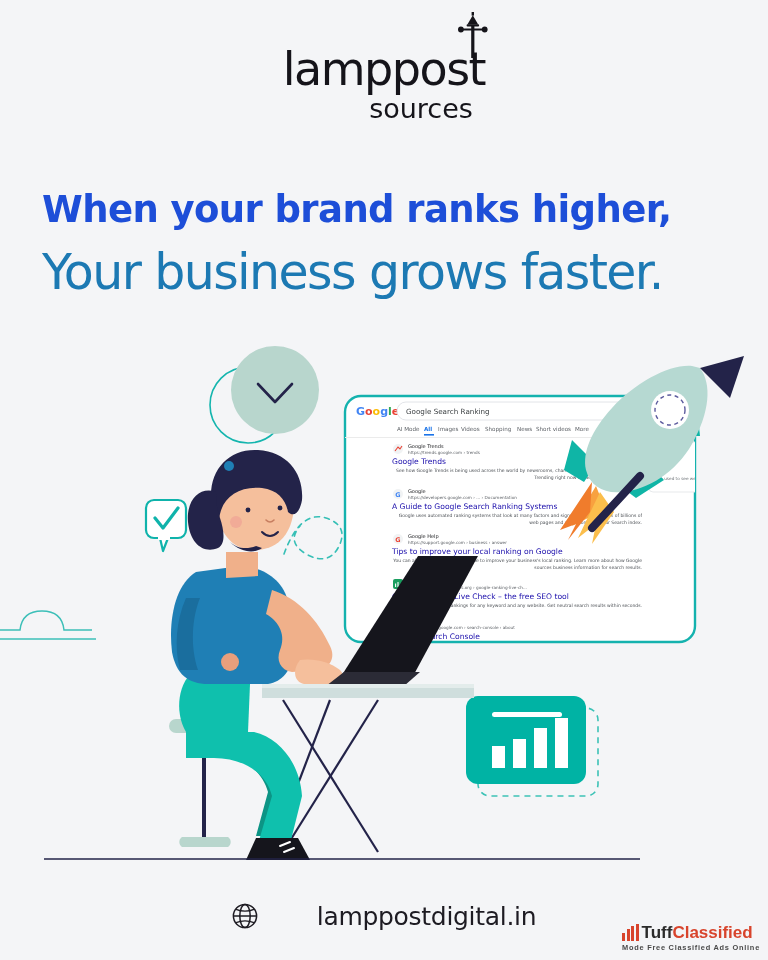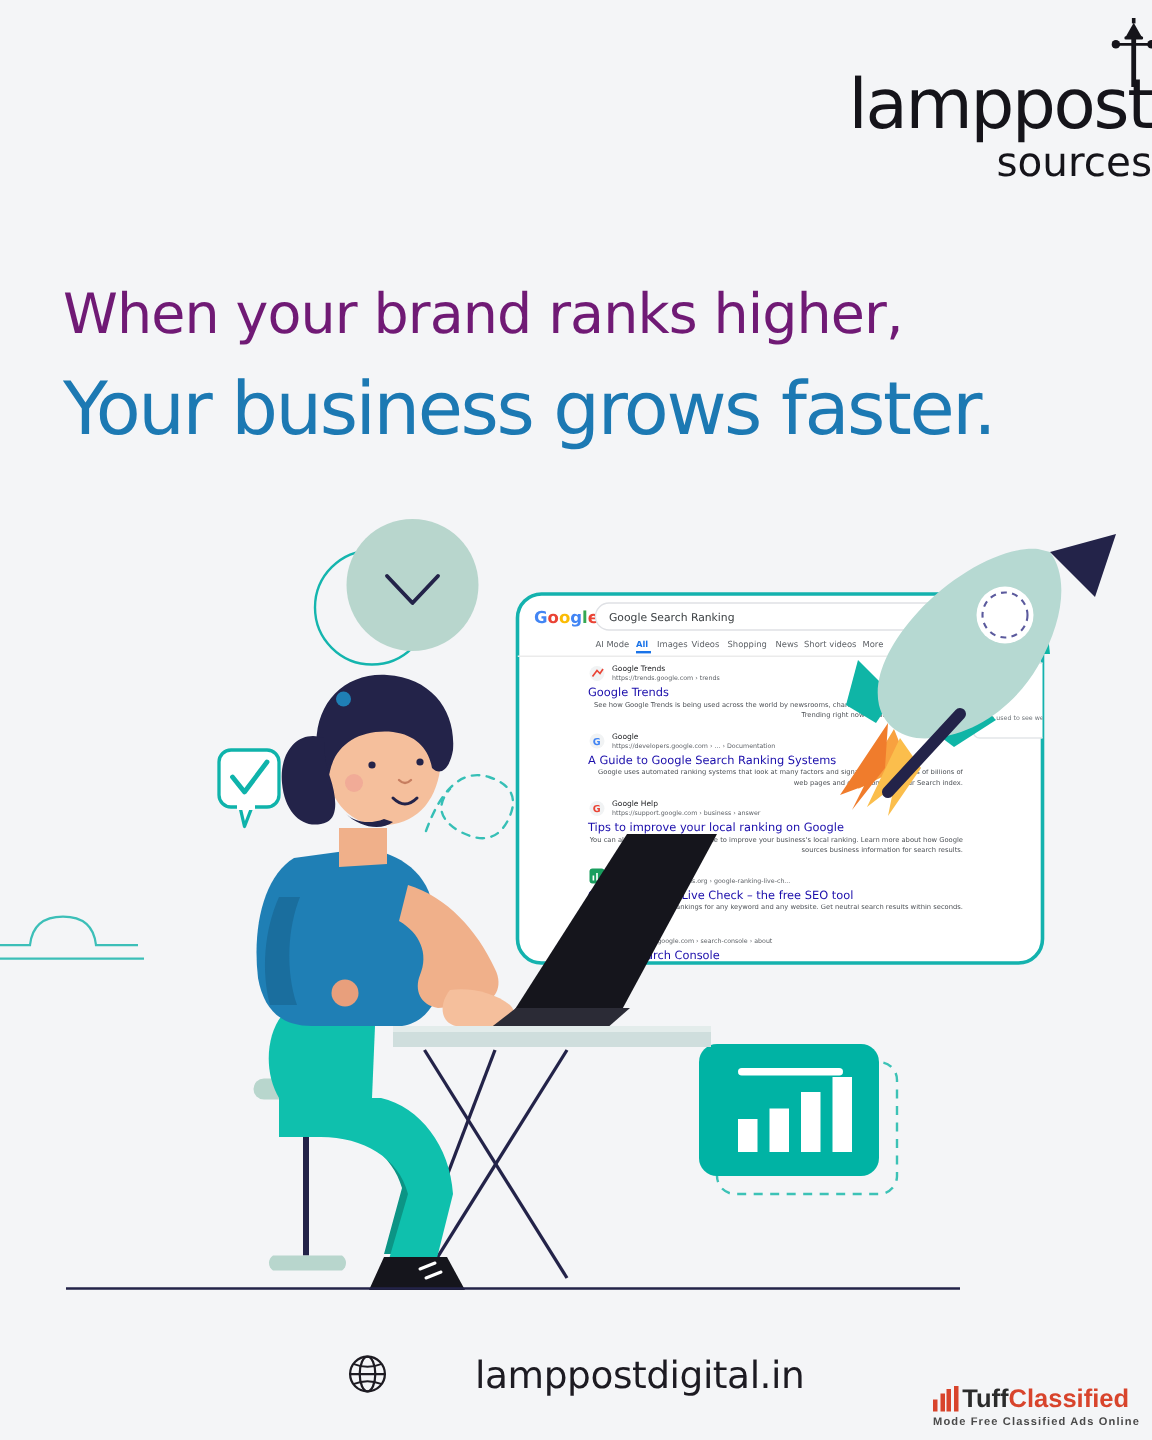--- a/index.html
+++ b/index.html
@@ -6,39 +6,39 @@
   * { margin:0; padding:0; box-sizing:border-box; }
   html, body {
     width:768px; height:960px;
     background:#f4f5f7;
     font-family:"Liberation Sans", sans-serif;
     overflow:hidden;
   }
   .poster { position:relative; width:768px; height:960px; background:#f4f5f7; }
 
   
-  .logo-block { position:absolute; left:0; top:46px; width:768px; text-align:right; }
+  .logo-block { position:absolute; left:0; top:46px; width:768px; text-align:center; }
   .logo-wordmark {
     position:relative; display:inline-block;
     font-family:"DejaVu Sans", sans-serif;
     font-size:46px; font-weight:400; letter-spacing:-1.5px;
     color:#15141a; line-height:1;
   }
   .lamp-icon { position:absolute; right:-3px; top:-34px; width:30px; height:46px; }
   .logo-sub {
     display:block; margin-top:3px; margin-left:74px;
     font-family:"DejaVu Sans", sans-serif;
     font-size:27px; letter-spacing:0px; color:#15141a; line-height:1;
   }
 
   
   .headline { position:absolute; left:42px; top:188px; width:700px; }
   .headline-l1 {
     font-family:"DejaVu Sans", sans-serif;
-    font-size:37px; font-weight:400; color:#701a75;
+    font-size:37px; font-weight:700; color:#1d4ed8;
     letter-spacing:-0.6px; line-height:1.18;
   }
   .headline-l2 {
     margin-top:14px;
     font-family:"DejaVu Sans", sans-serif;
     font-size:49px; font-weight:400; color:#1c79b3;
     letter-spacing:-1.6px; line-height:1.1;
   }
 
   

